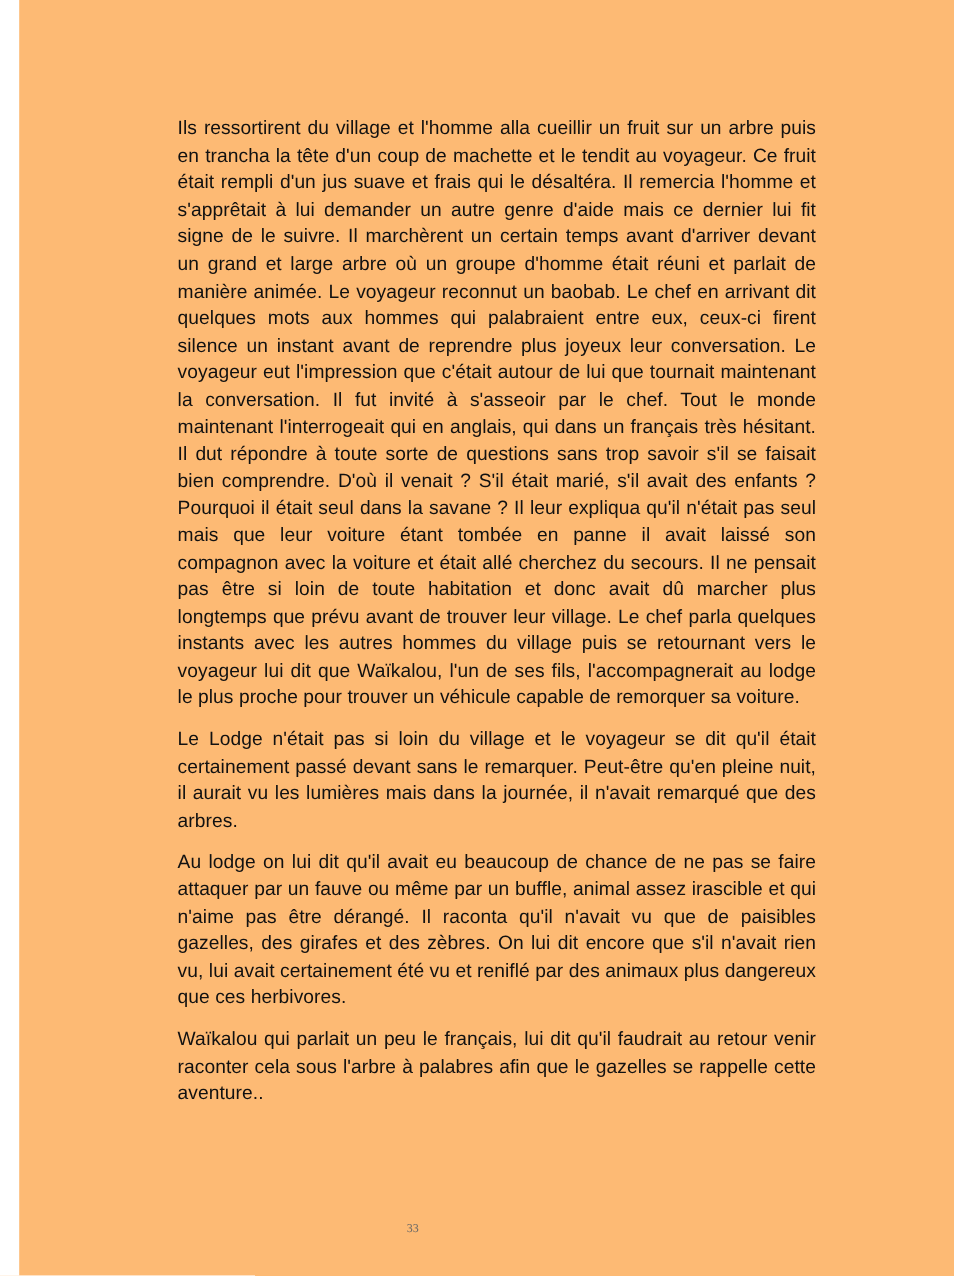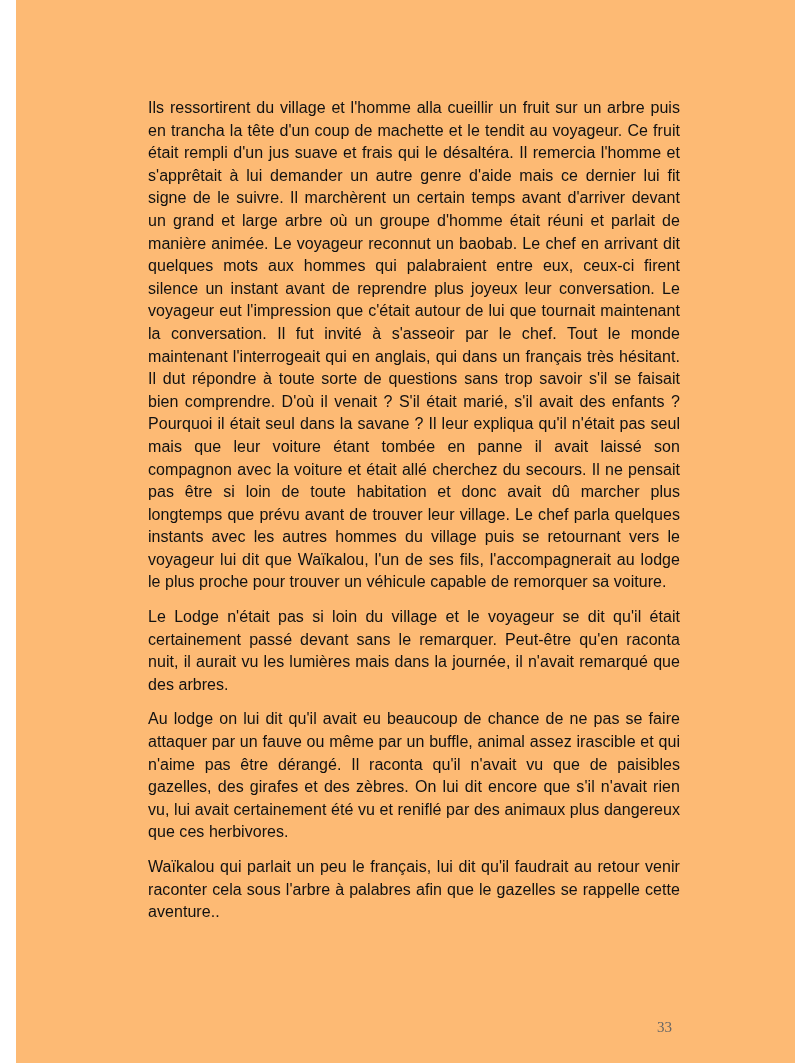--- a/index.html
+++ b/index.html
@@ -6,28 +6,28 @@
   body { width:795px; height:1063px; position:relative; overflow:hidden; }
   .page { position:absolute; left:16px; top:0; width:795px; height:1063px; background:#fdba74; }
   .content {
     position:absolute; left:132px; top:97px; width:532px;
     font-family:"Liberation Sans", sans-serif;
     font-size:16px; line-height:22.6px; color:#111;
     text-align:justify; letter-spacing:0.05px;
   }
   .content p { margin:0 0 12px 0; }
   .page-number {
-    position:absolute; top:1019px; left:0; width:656px; text-align:right;
-    font-family:"Liberation Serif", serif; font-size:15px; color:#666;
+    position:absolute; top:1019px; left:0; width:656px; text-align:center;
+    font-family:"Liberation Serif", serif; font-size:10px; color:#666;
   }
 </style>
 </head>
 <body>
 
 <div class="page">
   <div class="content">
     <p>Ils ressortirent du village et  l'homme alla cueillir un fruit  sur un arbre puis en trancha la tête d'un coup de machette et le tendit au voyageur. Ce fruit était rempli d'un jus suave et frais qui le désaltéra. Il remercia l'homme et s'apprêtait à lui demander un autre genre d'aide mais ce dernier lui fit signe de le suivre. Il marchèrent un certain temps avant d'arriver devant un grand et large arbre où un groupe d'homme était réuni et parlait de manière animée. Le voyageur reconnut un baobab. Le chef en arrivant dit quelques mots aux hommes qui palabraient entre eux, ceux-ci firent silence un instant avant de reprendre plus joyeux leur conversation. Le voyageur eut l'impression que c'était autour de lui que tournait maintenant la conversation. Il fut invité à s'asseoir par le chef. Tout le monde maintenant l'interrogeait qui en anglais, qui dans un français très hésitant. Il dut répondre à toute sorte de questions sans trop savoir s'il se faisait bien comprendre. D'où il venait ? S'il était marié, s'il avait des enfants ? Pourquoi il était seul dans la savane ? Il leur expliqua qu'il n'était pas seul mais que leur voiture étant tombée en panne  il avait laissé son compagnon avec la voiture et était allé cherchez du secours. Il ne pensait pas être si loin de toute habitation et donc avait  dû marcher  plus longtemps que prévu avant de trouver leur village. Le chef parla quelques instants avec les autres hommes du village puis se retournant vers le voyageur lui dit que Waïkalou, l'un de ses fils, l'accompagnerait au lodge le plus proche pour trouver un véhicule capable de remorquer sa voiture.</p>
-    <p>Le Lodge n'était pas si loin du village et le voyageur se dit qu'il était certainement passé devant sans le remarquer. Peut-être qu'en raconta nuit, il aurait vu les lumières mais dans la journée, il n'avait remarqué que des arbres.</p>
+    <p>Le Lodge n'était pas si loin du village et le voyageur se dit qu'il était certainement passé devant sans le remarquer. Peut-être qu'en pleine nuit, il aurait vu les lumières mais dans la journée, il n'avait remarqué que des arbres.</p>
     <p>Au lodge on lui dit qu'il avait eu beaucoup de chance de ne pas se faire attaquer par un fauve ou même par un buffle, animal assez irascible et qui n'aime pas être dérangé. Il raconta qu'il n'avait vu que de paisibles gazelles, des girafes et des zèbres. On lui dit encore que s'il n'avait rien vu, lui avait certainement été vu et reniflé par des animaux plus dangereux que ces herbivores.</p>
     <p>Waïkalou qui parlait un peu le français, lui dit qu'il faudrait au retour venir raconter cela sous l'arbre à palabres afin que le gazelles se rappelle cette aventure..</p>
   </div>
   <div class="page-number">33</div>
 </div>
 
 </body></html>

